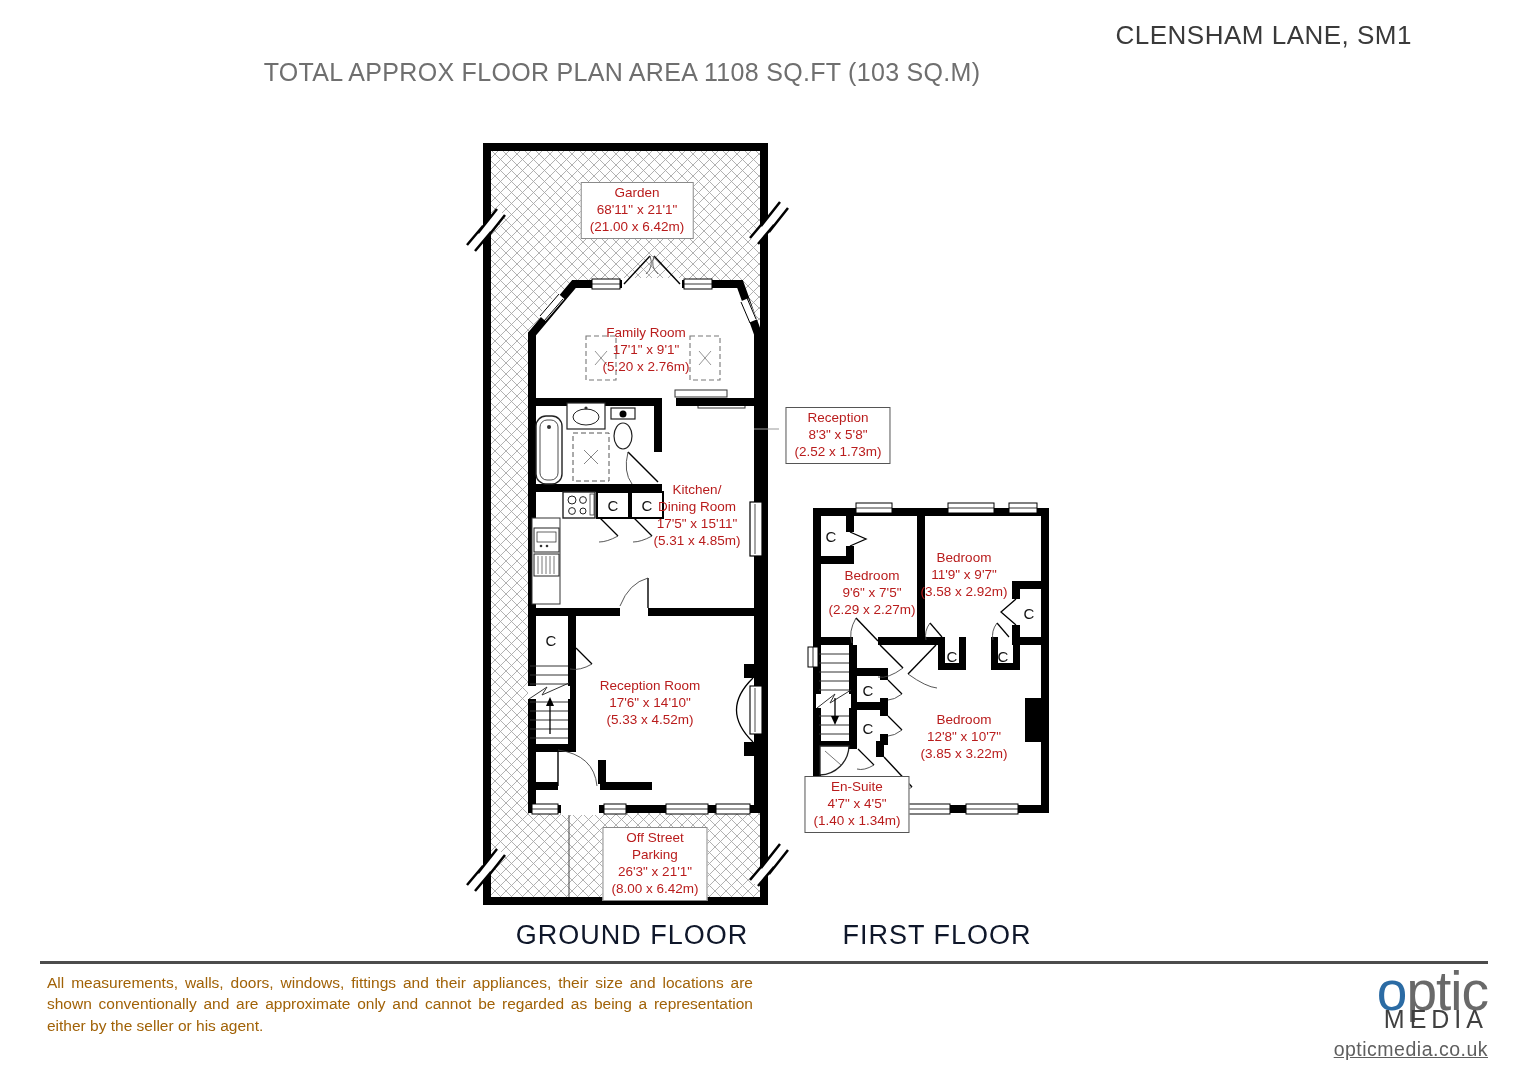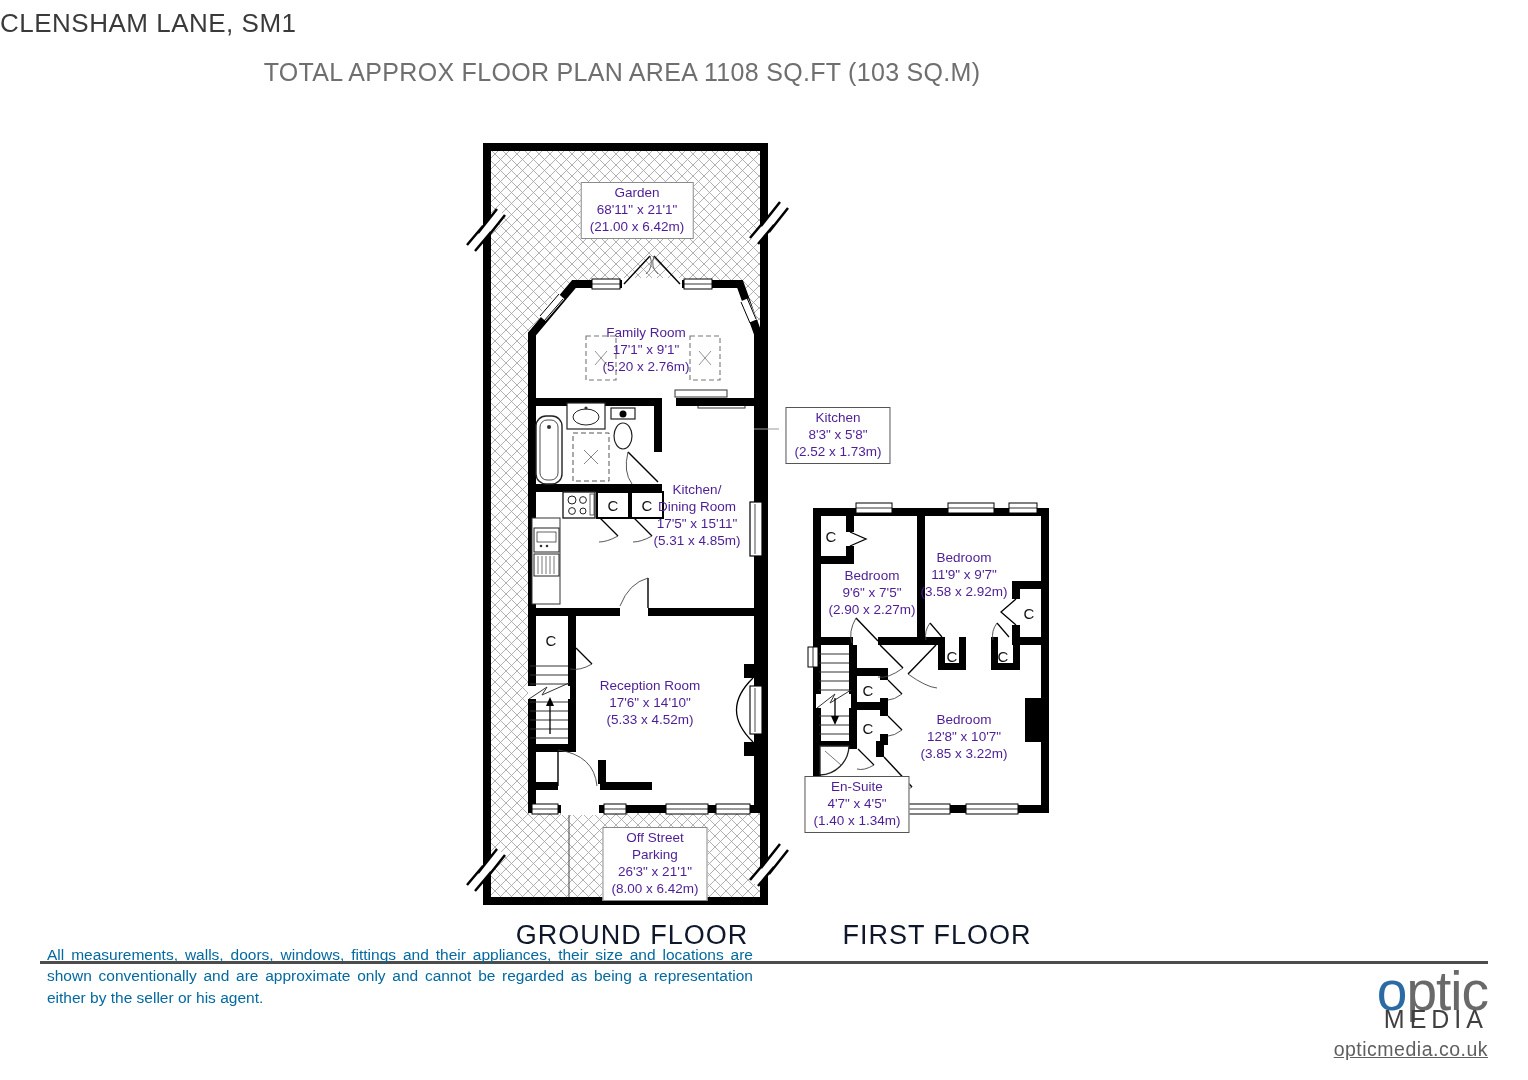--- a/index.html
+++ b/index.html
@@ -1,27 +1,27 @@
 <!DOCTYPE html>
 <html><head>
 <meta charset="utf-8">
 <style>
   html,body{margin:0;padding:0;background:#fff;}
   .page{position:relative;width:1528px;height:1080px;background:#ffffff;overflow:hidden;
         font-family:"Liberation Sans", sans-serif;}
   .plan-svg{position:absolute;left:0;top:0;}
   .abs{position:absolute;}
-  .title{top:8px;left:0;width:1412px;text-align:left;font-size:26px;color:#3a3a3a;letter-spacing:.5px;}
+  .title{top:20px;left:0;width:1412px;text-align:right;font-size:26px;color:#3a3a3a;letter-spacing:.5px;}
   .subtitle{top:58px;left:0;width:1244px;text-align:center;font-size:25px;color:#6f6f6f;letter-spacing:.3px;}
-  .rlabel{transform:translateX(-50%);text-align:center;font-size:13.5px;line-height:1.25;color:#4c1d95;white-space:nowrap;}
+  .rlabel{transform:translateX(-50%);text-align:center;font-size:13.5px;line-height:1.25;color:#b91c1c;white-space:nowrap;}
   .rlabel.boxed{background:#fff;border:1px solid #8a8a8a;padding:2px 8px;}
   .closet{transform:translate(-50%,-50%);font-size:15px;color:#111;}
   .caption{transform:translateX(-50%);font-size:27px;color:#0f172a;letter-spacing:1px;white-space:nowrap;}
   .divider{top:961px;left:40px;width:1448px;height:3px;background:#4c4c4c;}
-  .disclaimer{top:944px;left:47px;width:706px;font-size:15.5px;line-height:1.38;color:#0369a1;text-align:justify;}
+  .disclaimer{top:972px;left:47px;width:706px;font-size:15.5px;line-height:1.38;color:#a16207;text-align:justify;}
   .logo{top:964px;left:1322px;width:166px;text-align:right;line-height:1;}
   .logo .brand{font-size:55px;letter-spacing:-1px;}
   .logo .brand .b1{color:#2b6ba4;}
   .logo .brand .b2{color:#696969;}
   .logo .media{margin-top:-12px;font-size:25px;color:#404040;letter-spacing:5px;padding-left:34px;}
   .logo .site{margin-top:8px;font-size:19.5px;color:#5f5f5f;letter-spacing:.5px;text-decoration:underline;}
 </style>
 </head>
 <body>
 
@@ -308,21 +308,21 @@
   <div>Garden</div>
   <div>68'11" x 21'1"</div>
   <div>(21.00 x 6.42m)</div>
 </div>
 <div class="abs rlabel" style="left:646px;top:325px">
   <div>Family Room</div>
   <div>17'1" x 9'1"</div>
   <div>(5.20 x 2.76m)</div>
 </div>
 <div class="abs rlabel boxed" style="left:838px;top:407px;border-color:#555">
-  <div>Kitchen</div>
+  <div>Reception</div>
   <div>8'3" x 5'8"</div>
   <div>(2.52 x 1.73m)</div>
 </div>
 <div class="abs rlabel" style="left:697px;top:482px">
   <div>Kitchen/</div>
   <div>Dining Room</div>
   <div>17'5" x 15'11"</div>
   <div>(5.31 x 4.85m)</div>
 </div>
 <div class="abs rlabel" style="left:650px;top:678px">
@@ -333,21 +333,21 @@
 <div class="abs rlabel boxed" style="left:655px;top:827px">
   <div>Off Street</div>
   <div>Parking</div>
   <div>26'3" x 21'1"</div>
   <div>(8.00 x 6.42m)</div>
 </div>
 
 <div class="abs rlabel" style="left:872px;top:568px">
   <div>Bedroom</div>
   <div>9'6" x 7'5"</div>
-  <div>(2.90 x 2.27m)</div>
+  <div>(2.29 x 2.27m)</div>
 </div>
 <div class="abs rlabel" style="left:964px;top:550px">
   <div>Bedroom</div>
   <div>11'9" x 9'7"</div>
   <div>(3.58 x 2.92m)</div>
 </div>
 <div class="abs rlabel" style="left:964px;top:712px">
   <div>Bedroom</div>
   <div>12'8" x 10'7"</div>
   <div>(3.85 x 3.22m)</div>

